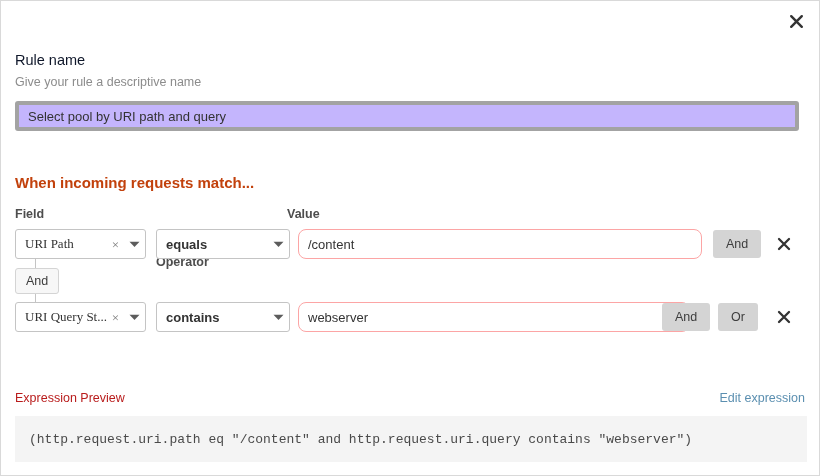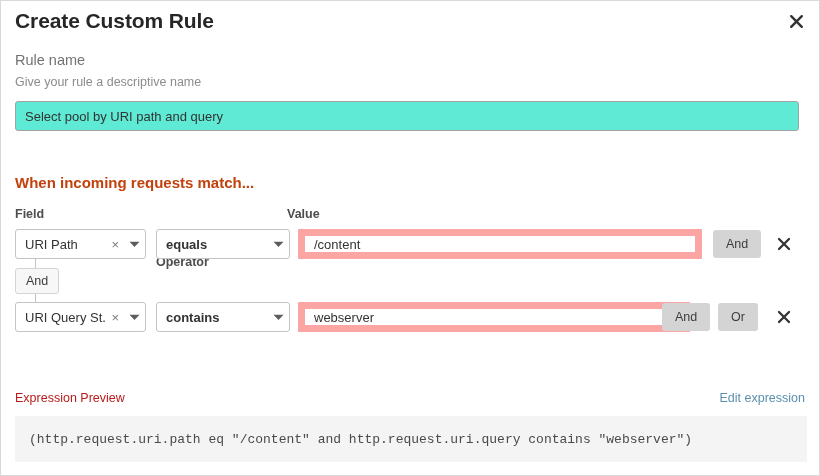--- a/index.html
+++ b/index.html
@@ -44,39 +44,39 @@
     color: #333333;
   }
   .close-button svg { display:block; }
 
   
   .rule-name-label {
     position: absolute;
     left: 14px;
     top: 51px;
     font-size: 14.5px;
-    color: #737373;
+    color: #0f172a;
   }
   .rule-name-help {
     position: absolute;
     left: 14px;
     top: 74px;
     font-size: 12.5px;
     color: #8c8c8c;
   }
   .rule-name-input {
     position: absolute;
     left: 14px;
     top: 100px;
     width: 784px;
     height: 30px;
     box-sizing: border-box;
-    border: 1px solid #a3a3a3;
+    border: 4px solid #a3a3a3;
     border-radius: 3px;
-    background: #5eead4;
+    background: #c4b5fd;
     font-family: "Liberation Sans", sans-serif;
     font-size: 13px;
     color: #333333;
     padding: 0 9px;
     outline: none;
   }
 
   
   .section-heading {
     position: absolute;
@@ -108,21 +108,21 @@
     position: absolute;
     box-sizing: border-box;
     height: 30px;
     border: 1px solid #c4c4c4;
     border-radius: 3px;
     background: #ffffff;
     display: flex;
     align-items: center;
     cursor: pointer;
   }
-  .select-field    { left: 14px;  width: 131px; }
+  .select-field    { left: 14px;  width: 131px; font-family: Liberation Serif, serif; }
   .select-operator { left: 155px; width: 134px; font-weight: bold; }
 
   .select-text {
     flex: 1 1 auto;
     font-size: 13px;
     color: #333333;
     padding-left: 9px;
     white-space: nowrap;
     overflow: hidden;
   }
@@ -142,22 +142,22 @@
     justify-content: center;
     cursor: pointer;
   }
   .caret svg { display: block; }
 
   .value-input {
     position: absolute;
     left: 297px;
     height: 30px;
     box-sizing: border-box;
-    border: 7px solid #fca5a5;
-    border-radius: 1px;
+    border: 1px solid #fca5a5;
+    border-radius: 8px;
     background: #ffffff;
     font-family: "Liberation Sans", sans-serif;
     font-size: 13px;
     color: #333333;
     padding: 0 9px;
     outline: none;
   }
   .value-input-1 { width: 404px; }
   .value-input-2 { width: 392px; }
 
@@ -261,21 +261,20 @@
     font-size: 13px;
     color: #4a4a4a;
     white-space: pre;
   }
 </style>
 </head>
 <body>
 
 <div class="dialog">
 
-  <div class="dialog-title">Create Custom Rule</div>
   <div class="close-button">
     <svg width="15" height="15" viewBox="0 0 15 15" aria-hidden="true">
       <path d="M2.2 2.2 L12.8 12.8 M12.8 2.2 L2.2 12.8" stroke="currentColor" stroke-width="2.4" stroke-linecap="round"></path>
     </svg>
   </div>
 
   <div class="rule-name-label">Rule name</div>
   <div class="rule-name-help">Give your rule a descriptive name</div>
   <input class="rule-name-input" type="text" value="Select pool by URI path and query" style="">
 

